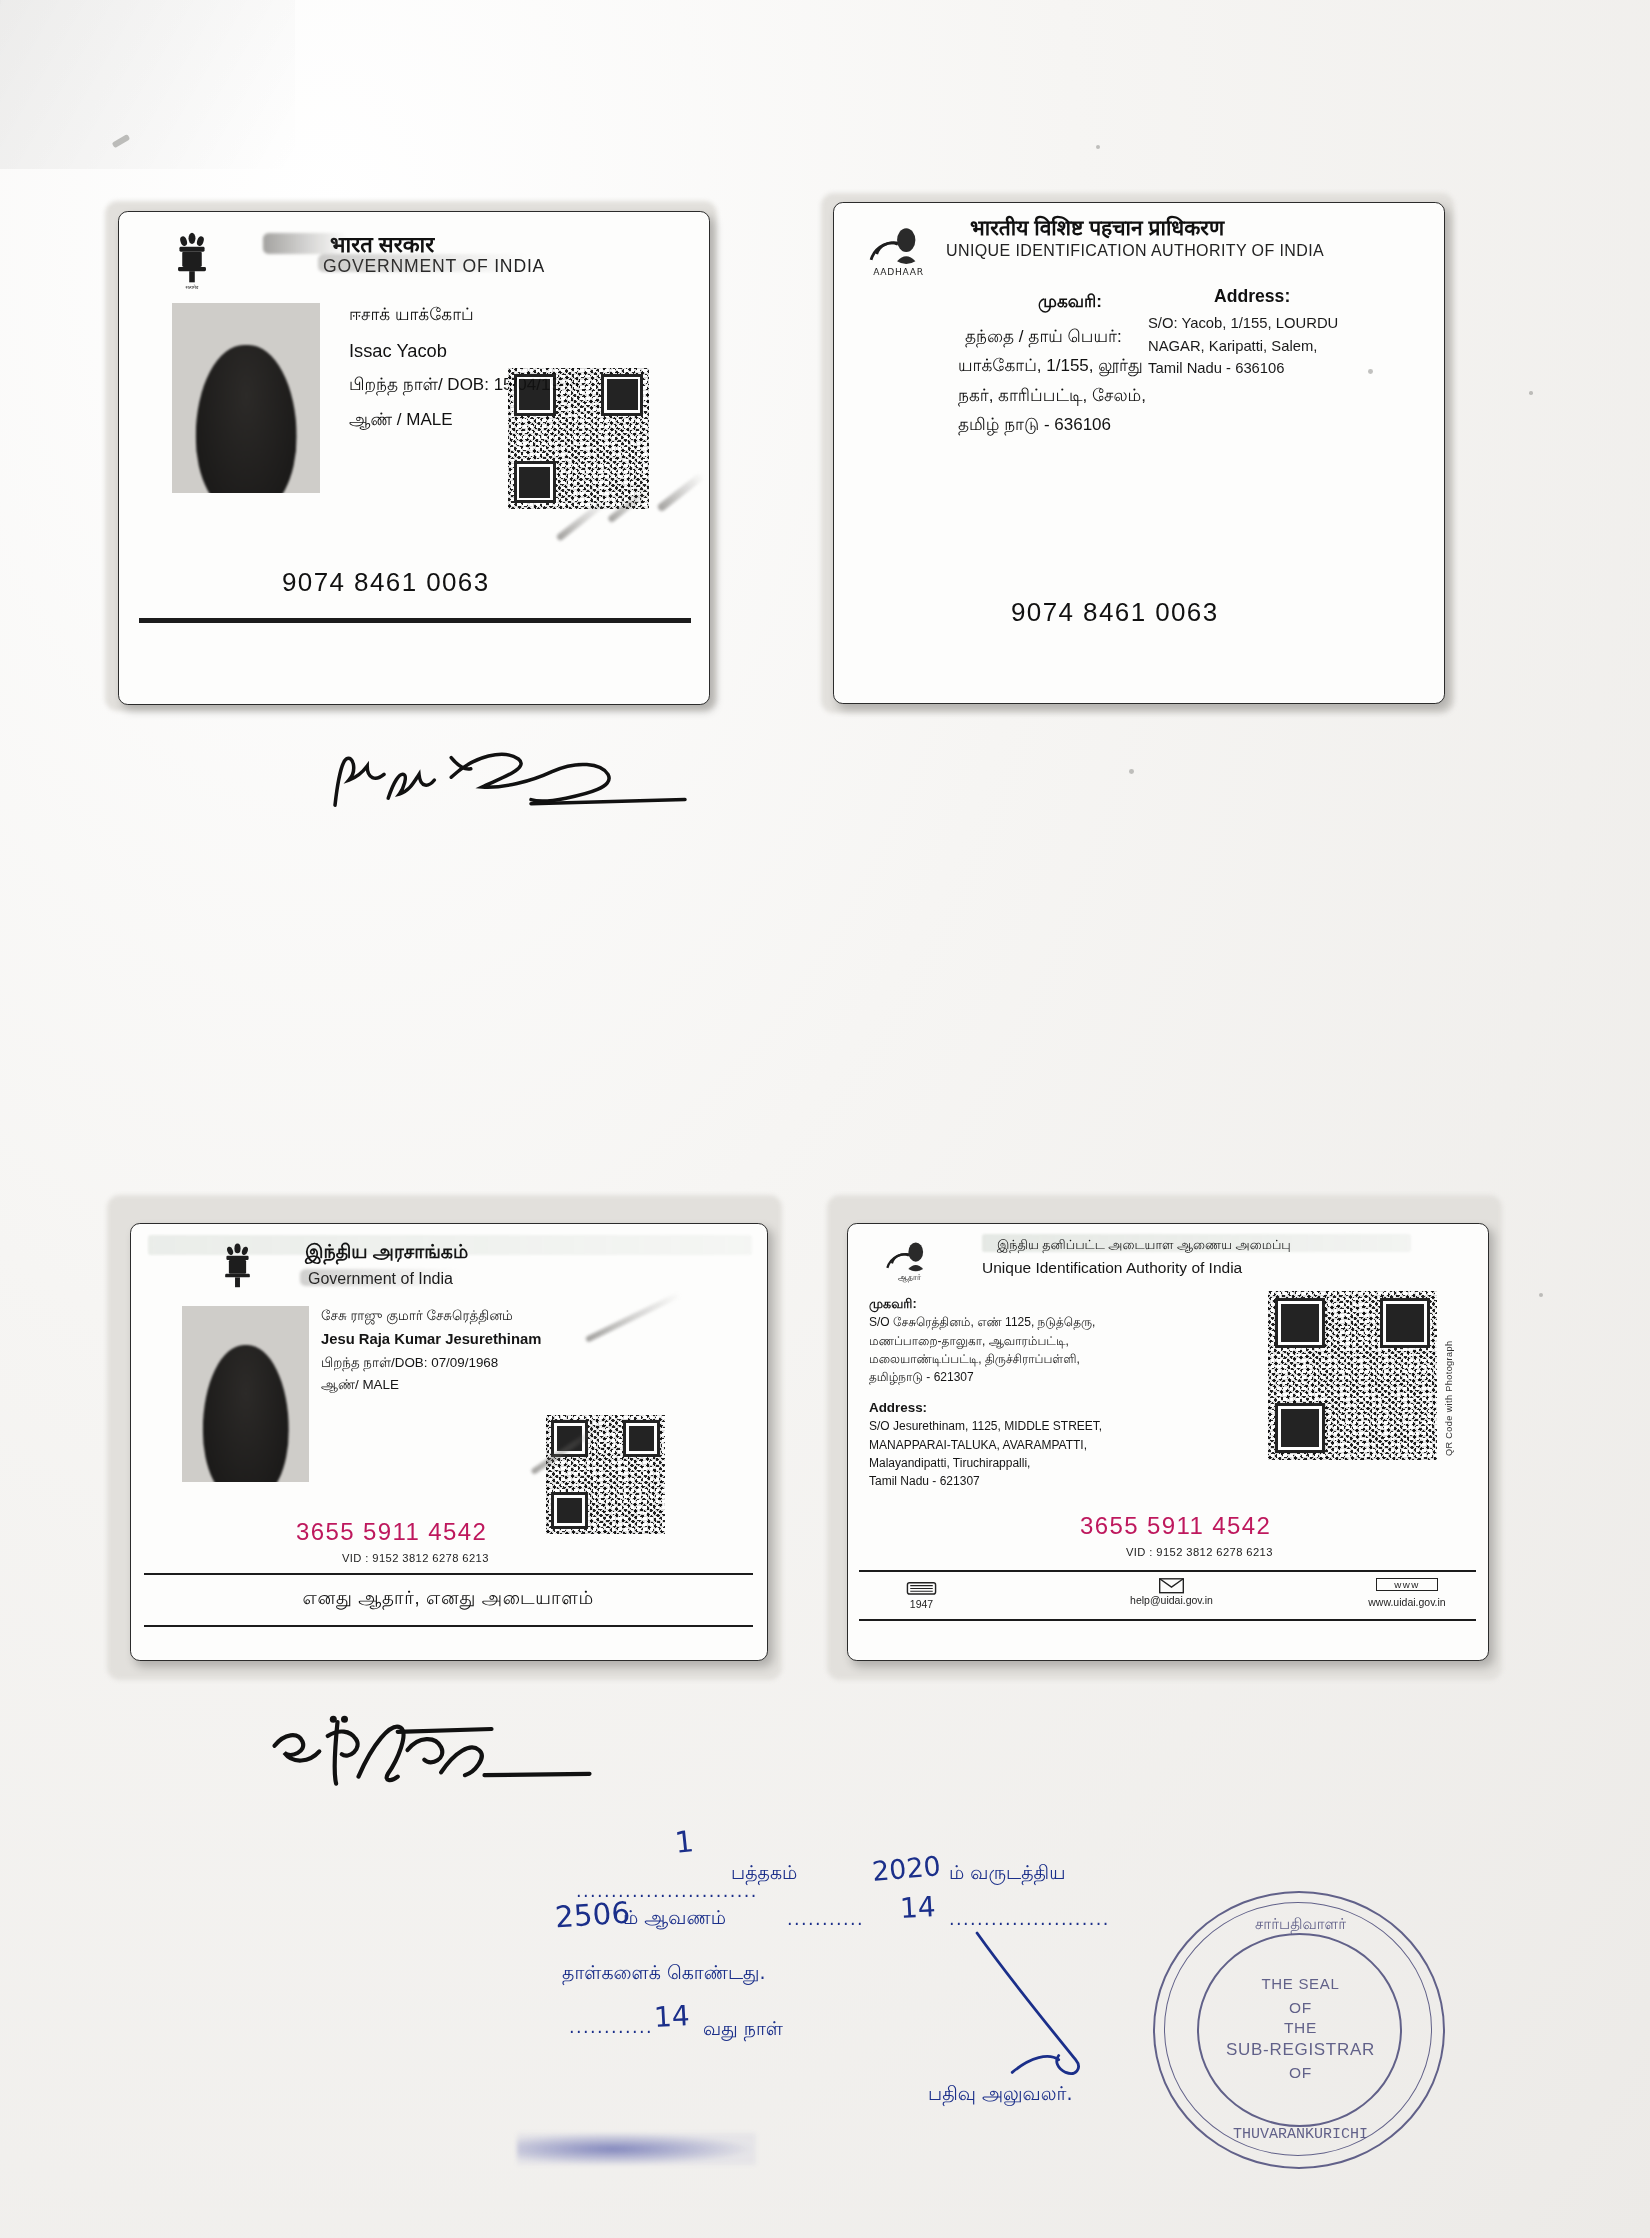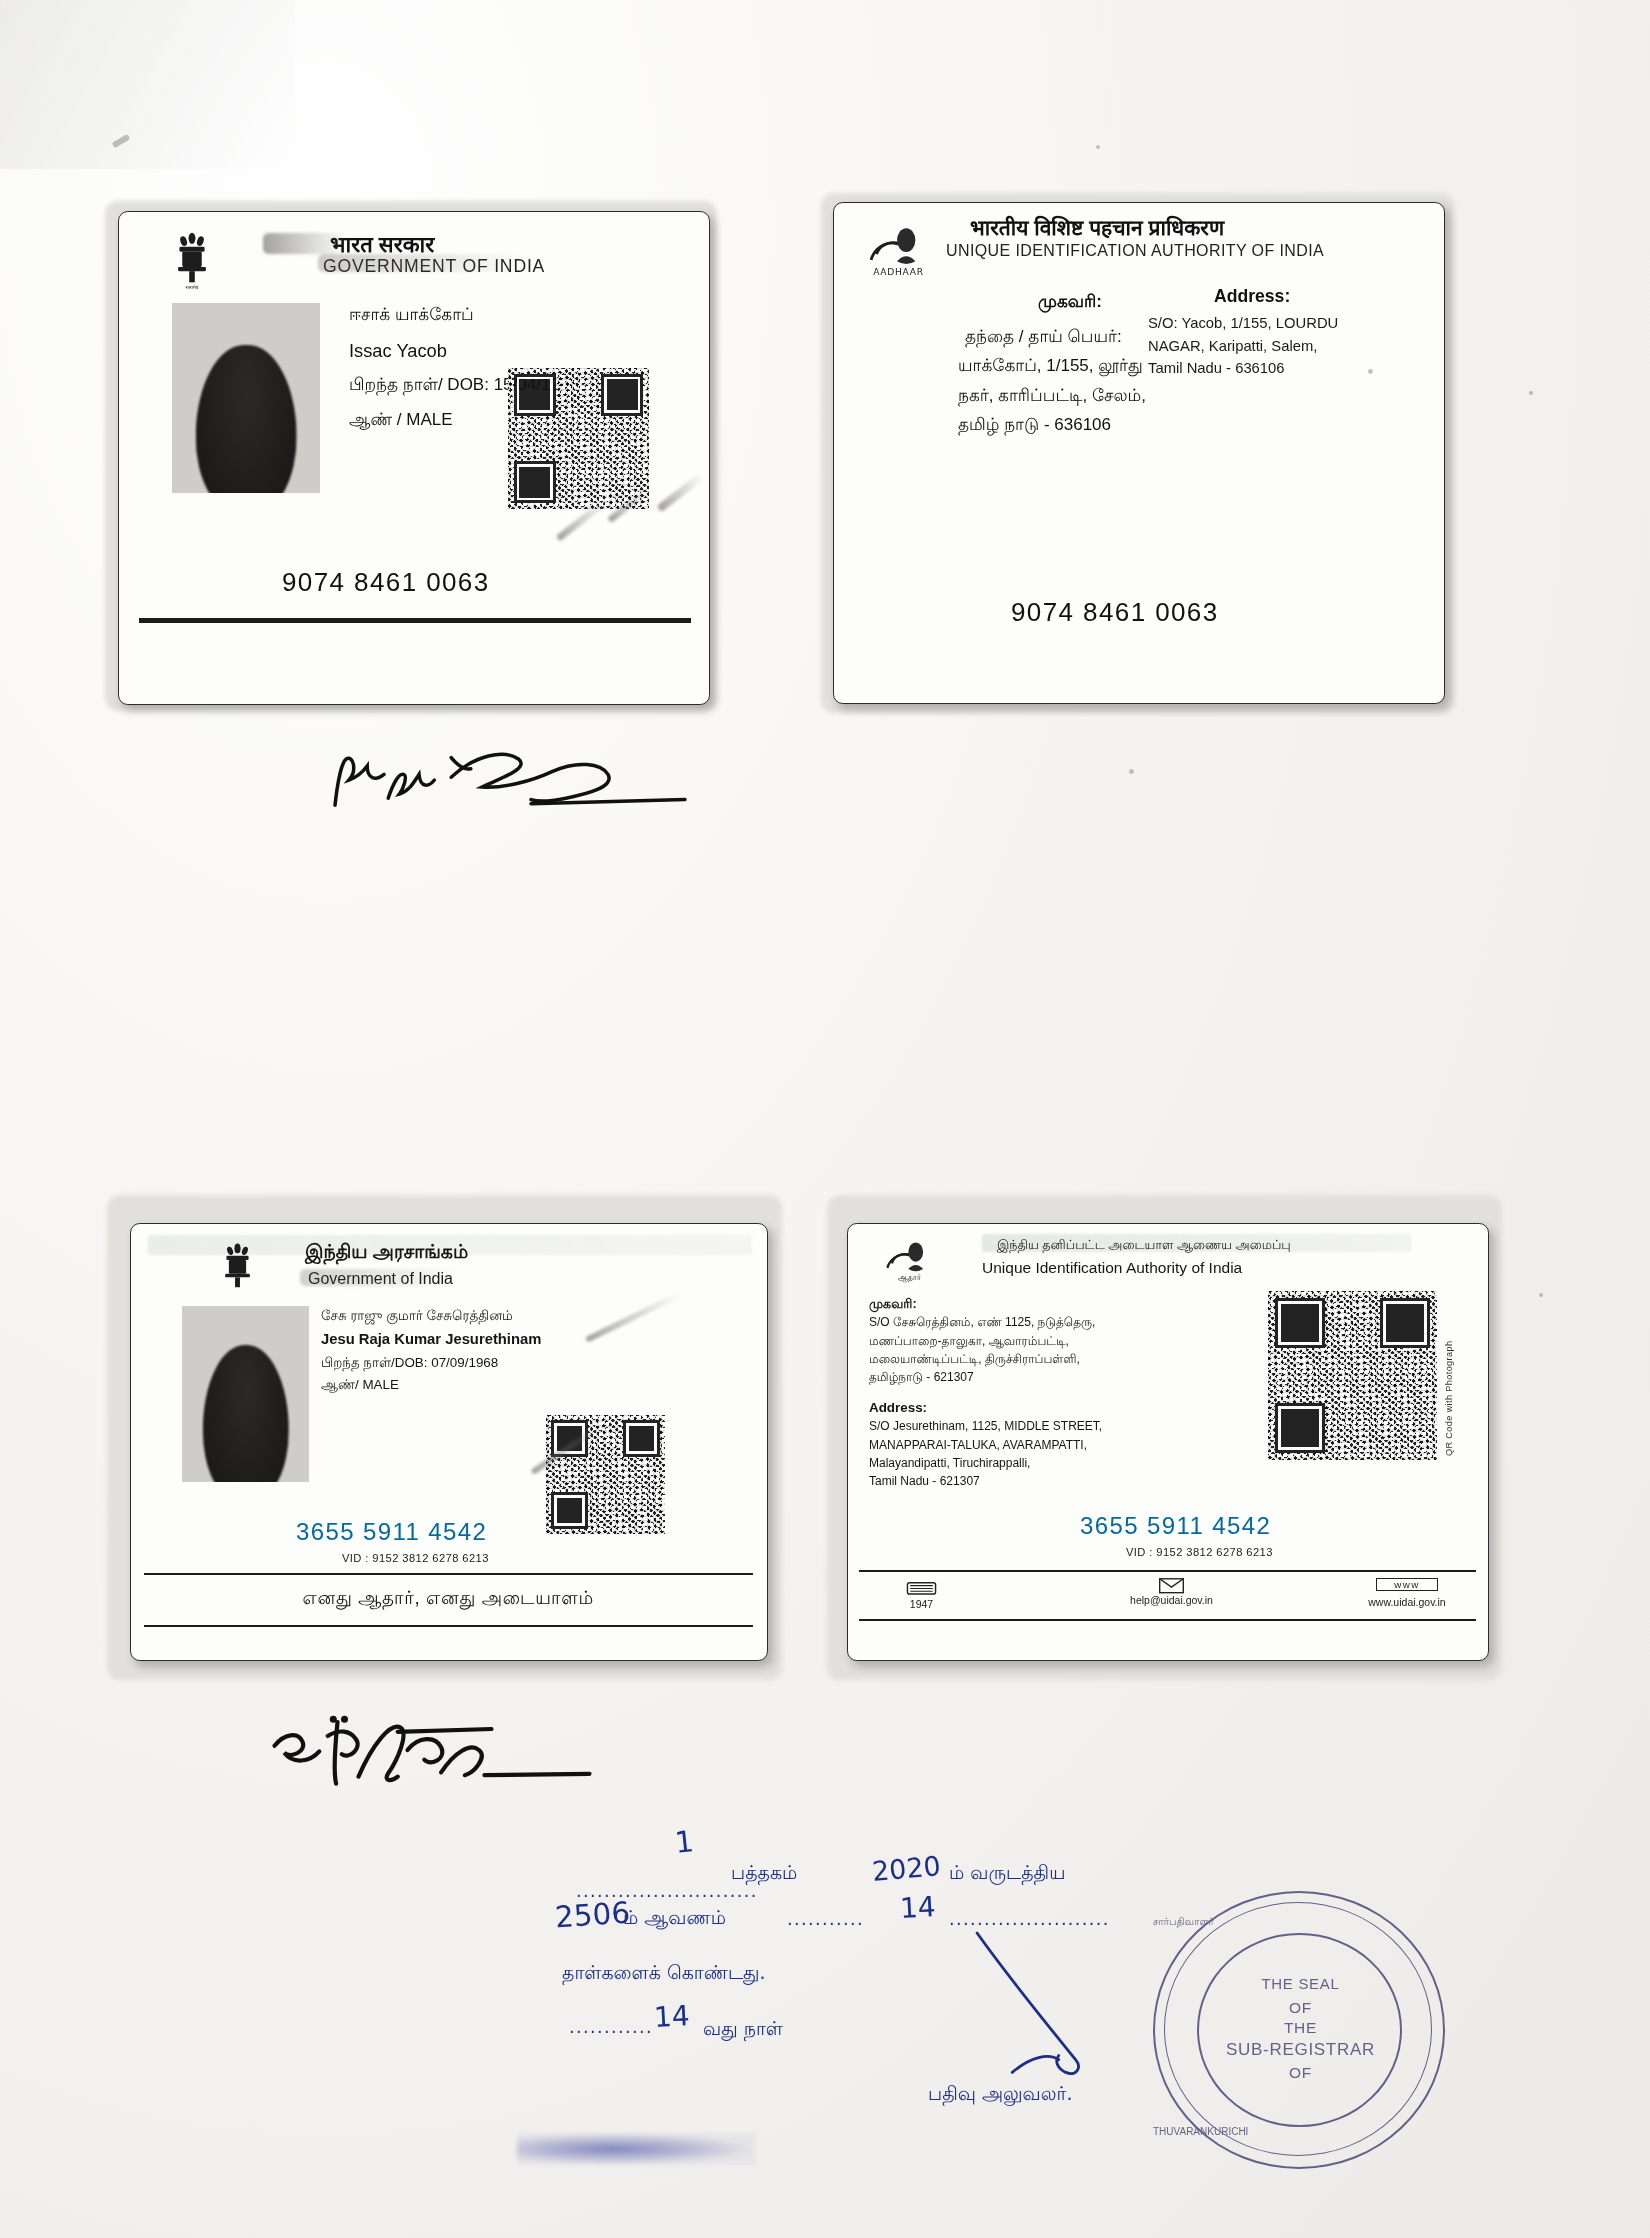--- a/index.html
+++ b/index.html
@@ -101,21 +101,21 @@
   .addr-label { position:absolute; font-size:17.6px; font-weight:700; color:#111;}
   .addr-line { position:absolute; font-size:14.8px; color:#1a1a1a; white-space:nowrap;}
   .addr-ta { position:absolute; font-size:17px; color:#111; white-space:nowrap;}
   
   .sig { position:absolute; }
   
   #a2-front { left:130px; top:1223px; width:636px; height:436px; }
   #a2-back { left:847px; top:1223px; width:640px; height:436px; }
   .mini { position:absolute; font-size:12px; color:#151515; white-space:nowrap;}
   .mini.b { font-weight:700; }
-  .uid2 { position:absolute; font-size:24px; letter-spacing:1.4px; color:#0369a1;}
+  .uid2 { position:absolute; font-size:24px; letter-spacing:1.4px; color:#be185d;}
   .vid { position:absolute; font-size:11.2px; color:#222; letter-spacing:0.4px;}
   .slogan {
     position:absolute; font-size:18.3px; color:#111; letter-spacing:0.7px; text-align:center;
   }
   .greenband {
     position:absolute;
     background:linear-gradient(90deg, rgba(120,140,120,.40), rgba(120,140,120,.18));
     filter:blur(1.1px);
     border-radius:2.8px;
   }
@@ -135,21 +135,21 @@
   .seal {
     position:absolute; left:1153px; top:1891px; width:295px; height:281px;
     border-radius:50%;
     opacity:.78;
   }
   .seal .ring { position:absolute; border:2.8px solid #3a3a6e; border-radius:50%; }
   .seal .txt {
     position:absolute; width:100%; text-align:center; color:#3a3a6e;
     font-size:17px; letter-spacing:0.7px;
   }
-  .seal-arc { position:absolute; width:100%; color:#3a3a6e; font-size:10px;}
+  .seal-arc { position:absolute; width:100%; text-align:center; color:#3a3a6e; font-size:15px;font-family:Liberation Mono, monospace;}
   .blue-smear {
     position:absolute; left:517px; top:2133px; width:239px; height:32px;
     background:radial-gradient(ellipse at 40% 50%, rgba(40,50,150,.55), rgba(40,50,150,.05) 70%);
     filter:blur(2.1px);
   }
   .fold {
     position:absolute;
     background:linear-gradient(120deg, rgba(0,0,0,.06), rgba(0,0,0,0));
   }
 </style>

